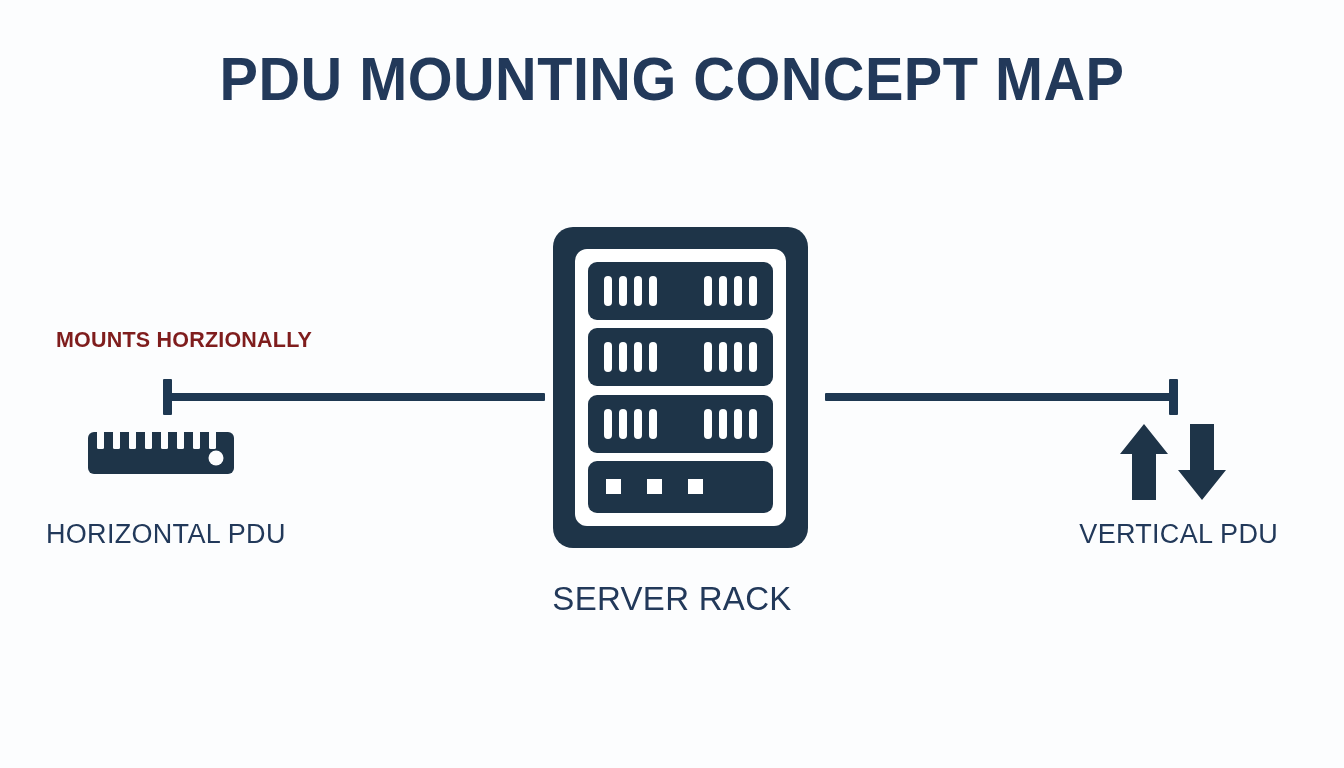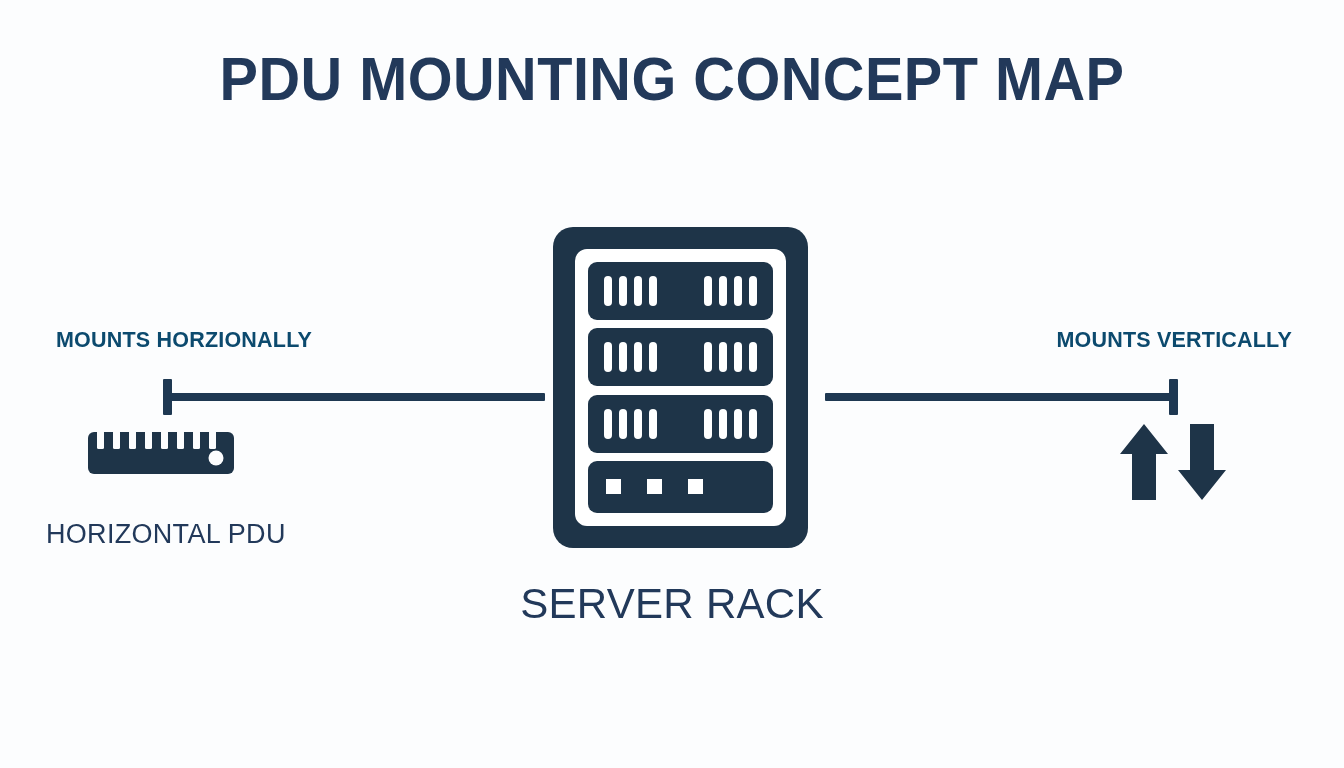--- a/index.html
+++ b/index.html
@@ -35,21 +35,21 @@
     line-height: 1;
     transform: scaleX(0.93);
     white-space: nowrap;
   }
 
   
   .edge-label {
     position: absolute;
     font-size: 21.5px;
     font-weight: 700;
-    color: #0c4a6e;
+    color: #7f1d1d;
     letter-spacing: 0.2px;
     white-space: nowrap;
   }
   .edge-label.left  { left: 56px;  top: 328px; }
   .edge-label.right { right: 52px; top: 328px; }
 
   
   .node-caption {
     position: absolute;
     font-size: 27px;
@@ -57,21 +57,21 @@
     color: #22395a;
     letter-spacing: 0.3px;
     white-space: nowrap;
   }
   .node-caption.left   { left: 46px;  top: 519px; }
   .node-caption.right  { right: 66px; top: 519px; }
   .node-caption.center {
     left: 0; width: 1344px;
     top: 580px;
     text-align: center;
-    font-size: 42px;
+    font-size: 33px;
   }
 
   
   .connector {
     position: absolute;
     top: 393px;
     height: 8px;
     background: #1e3852;
     border-radius: 1px;
   }
@@ -250,28 +250,28 @@
         <span class="port"></span>
         <span class="port"></span>
         <span class="port"></span>
       </div>
 
     </div>
   </div>
 
   <div class="node-caption center">SERVER RACK</div>
 
-  <div class="edge-label right">MOUNTS VERTICALLY</div>
 
   <div class="connector right"></div>
   <div class="cap right"></div>
 
   <div class="pdu-vertical">
     <svg viewBox="0 0 110 76" width="110" height="76" aria-hidden="true">
       <g fill="#1e3448">
         <path d="M26,0 L50,30 H38 V76 H14 V30 H2 Z"></path>
         <path d="M84,76 L60,46 H72 V0 H96 V46 H108 Z"></path>
       </g>
     </svg>
   </div>
 
+  <div class="node-caption right">VERTICAL PDU</div>
 
 </div>
 
 </body></html>

